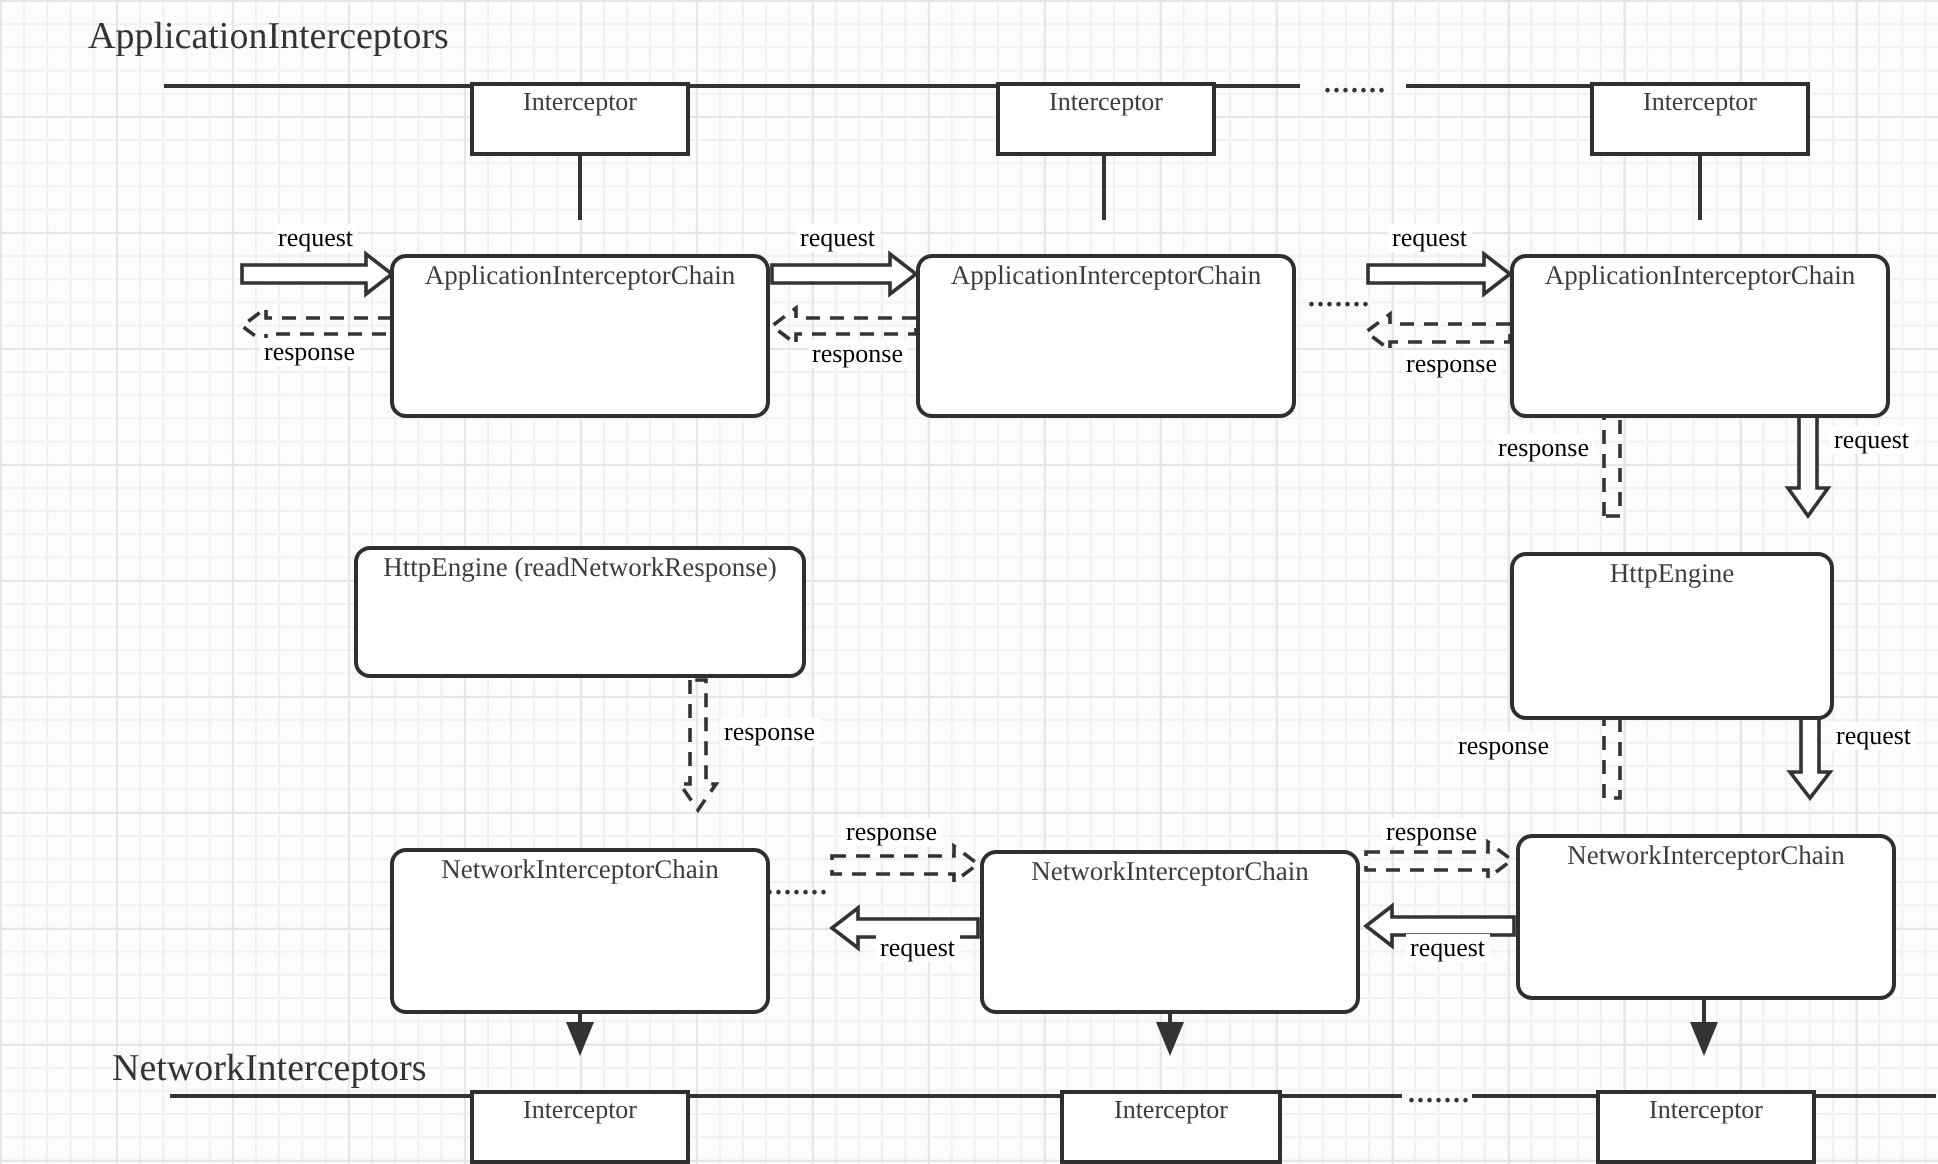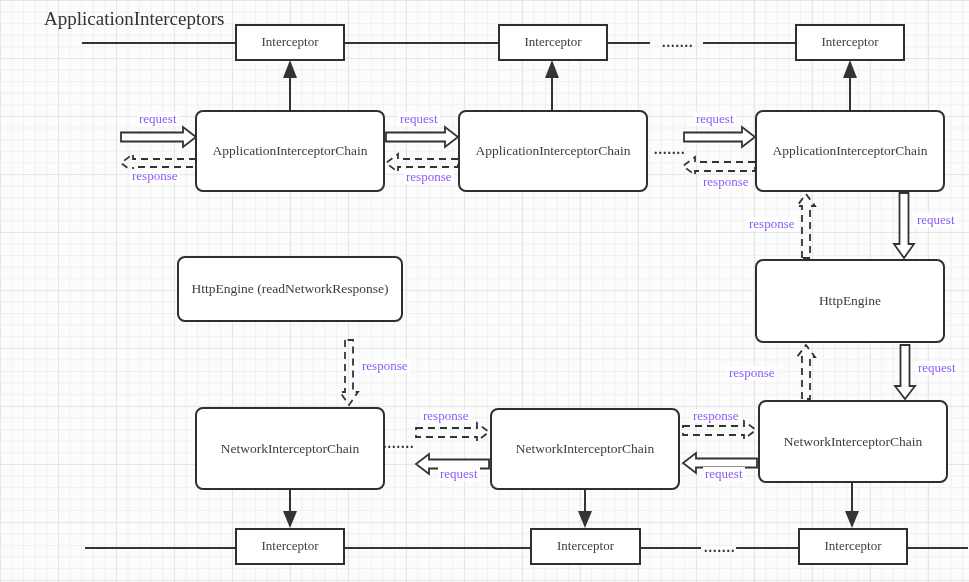--- a/index.html
+++ b/index.html
@@ -14,29 +14,29 @@
       linear-gradient(to bottom,#f0f0f0 1px,transparent 1px);
     background-size:58px 58px,58px 58px,11.6px 11.6px,11.6px 11.6px;
   }
   svg.edges{position:absolute;left:0;top:0;}
   .wire{stroke:#333;stroke-width:2;fill:none;}
   .conn{stroke:#333;stroke-width:2;fill:none;}
   .tri{fill:#333;stroke:none;}
   .req{fill:#fff;stroke:#333;stroke-width:1.8;}
   .res{fill:none;stroke:#333;stroke-width:1.8;stroke-dasharray:7 5;}
   .node{
-    position:absolute;display:flex;flex-direction:column;align-items:center;justify-content:center;
+    position:absolute;display:flex;flex-direction:column;align-items:center;
     text-align:center;background:#fff;border:2px solid #2f2f2f;color:#3d3d3d;
-    font-size:13.5px;line-height:1.3;box-sizing:border-box;
+    font-size:13.5px;line-height:1.3;box-sizing:border-box;margin-top:17px;
   }
   .chain{border-radius:8px;}
   .iblock{font-size:13px;}
   .begin{border-radius:50%;}
   .lane-title{position:absolute;font-size:19px;color:#333;white-space:nowrap;}
-  .elabel{position:absolute;font-size:13px;color:#8b5cf6;background:#fff;padding:0 2px;line-height:1.1;white-space:nowrap;}
+  .elabel{position:absolute;font-size:13px;color:#000000;background:#fff;padding:0 2px;line-height:1.1;white-space:nowrap;}
   .dots{position:absolute;font-size:14px;font-weight:bold;color:#333;letter-spacing:1px;line-height:1;white-space:nowrap;}
 </style>
 </head>
 <body>
 
 <div class="stage">
 
   <svg class="edges" width="969" height="582" viewBox="0 0 969 582">
 
     <path class="wire" d="M82 43H235"></path>
@@ -75,20 +75,21 @@
     <path class="res" d="M458 159H398V154L386 163L398 172V167H458Z"></path>
     <path class="res" d="M755 162H695V157L683 166L695 175V171H755Z"></path>
     <path class="res" d="M802 258V206H797L806 194L815 206H810V258Z"></path>
     <path class="res" d="M802 399V357H797L806 345L815 357H810V399Z"></path>
     <path class="res" d="M345 340V392H340L349 405L358 392H353V340Z"></path>
     <path class="res" d="M416 428H477V423L489 432L477 441V437H416Z"></path>
     <path class="res" d="M683 426H744V421L756 430L744 439V435H683Z"></path>
   </svg>
 
   <div class="lane-title" style="left:44px;top:8px">ApplicationInterceptors</div>
+  <div class="lane-title" style="left:56px;top:524px">NetworkInterceptors</div>
 
   <div class="dots" style="left:662px;top:36px">.......</div>
   <div class="dots" style="left:654px;top:143px">.......</div>
   <div class="dots" style="left:383px;top:437px">.......</div>
   <div class="dots" style="left:704px;top:541px">.......</div>
 
 
   <div class="node iblock" style="left:235px;top:24px;width:110px;height:37px">
     <span>Interceptor</span>
   </div>
@@ -105,21 +106,21 @@
   <div class="node chain" style="left:458px;top:110px;width:190px;height:82px">
     <span>ApplicationInterceptorChain</span>
   </div>
   <div class="node chain" style="left:755px;top:110px;width:190px;height:82px">
     <span>ApplicationInterceptorChain</span>
   </div>
 
   <div class="node chain" style="left:177px;top:256px;width:226px;height:66px">
     <span>HttpEngine (readNetworkResponse)</span>
   </div>
-  <div class="node chain" style="left:755px;top:259px;width:190px;height:84px">
+  <div class="node chain" style="left:755px;top:259px;width:162px;height:84px">
     <span>HttpEngine</span>
   </div>
 
   <div class="node chain" style="left:195px;top:407px;width:190px;height:83px">
     <span>NetworkInterceptorChain</span>
   </div>
   <div class="node chain" style="left:490px;top:408px;width:190px;height:82px">
     <span>NetworkInterceptorChain</span>
   </div>
   <div class="node chain" style="left:758px;top:400px;width:190px;height:83px">

